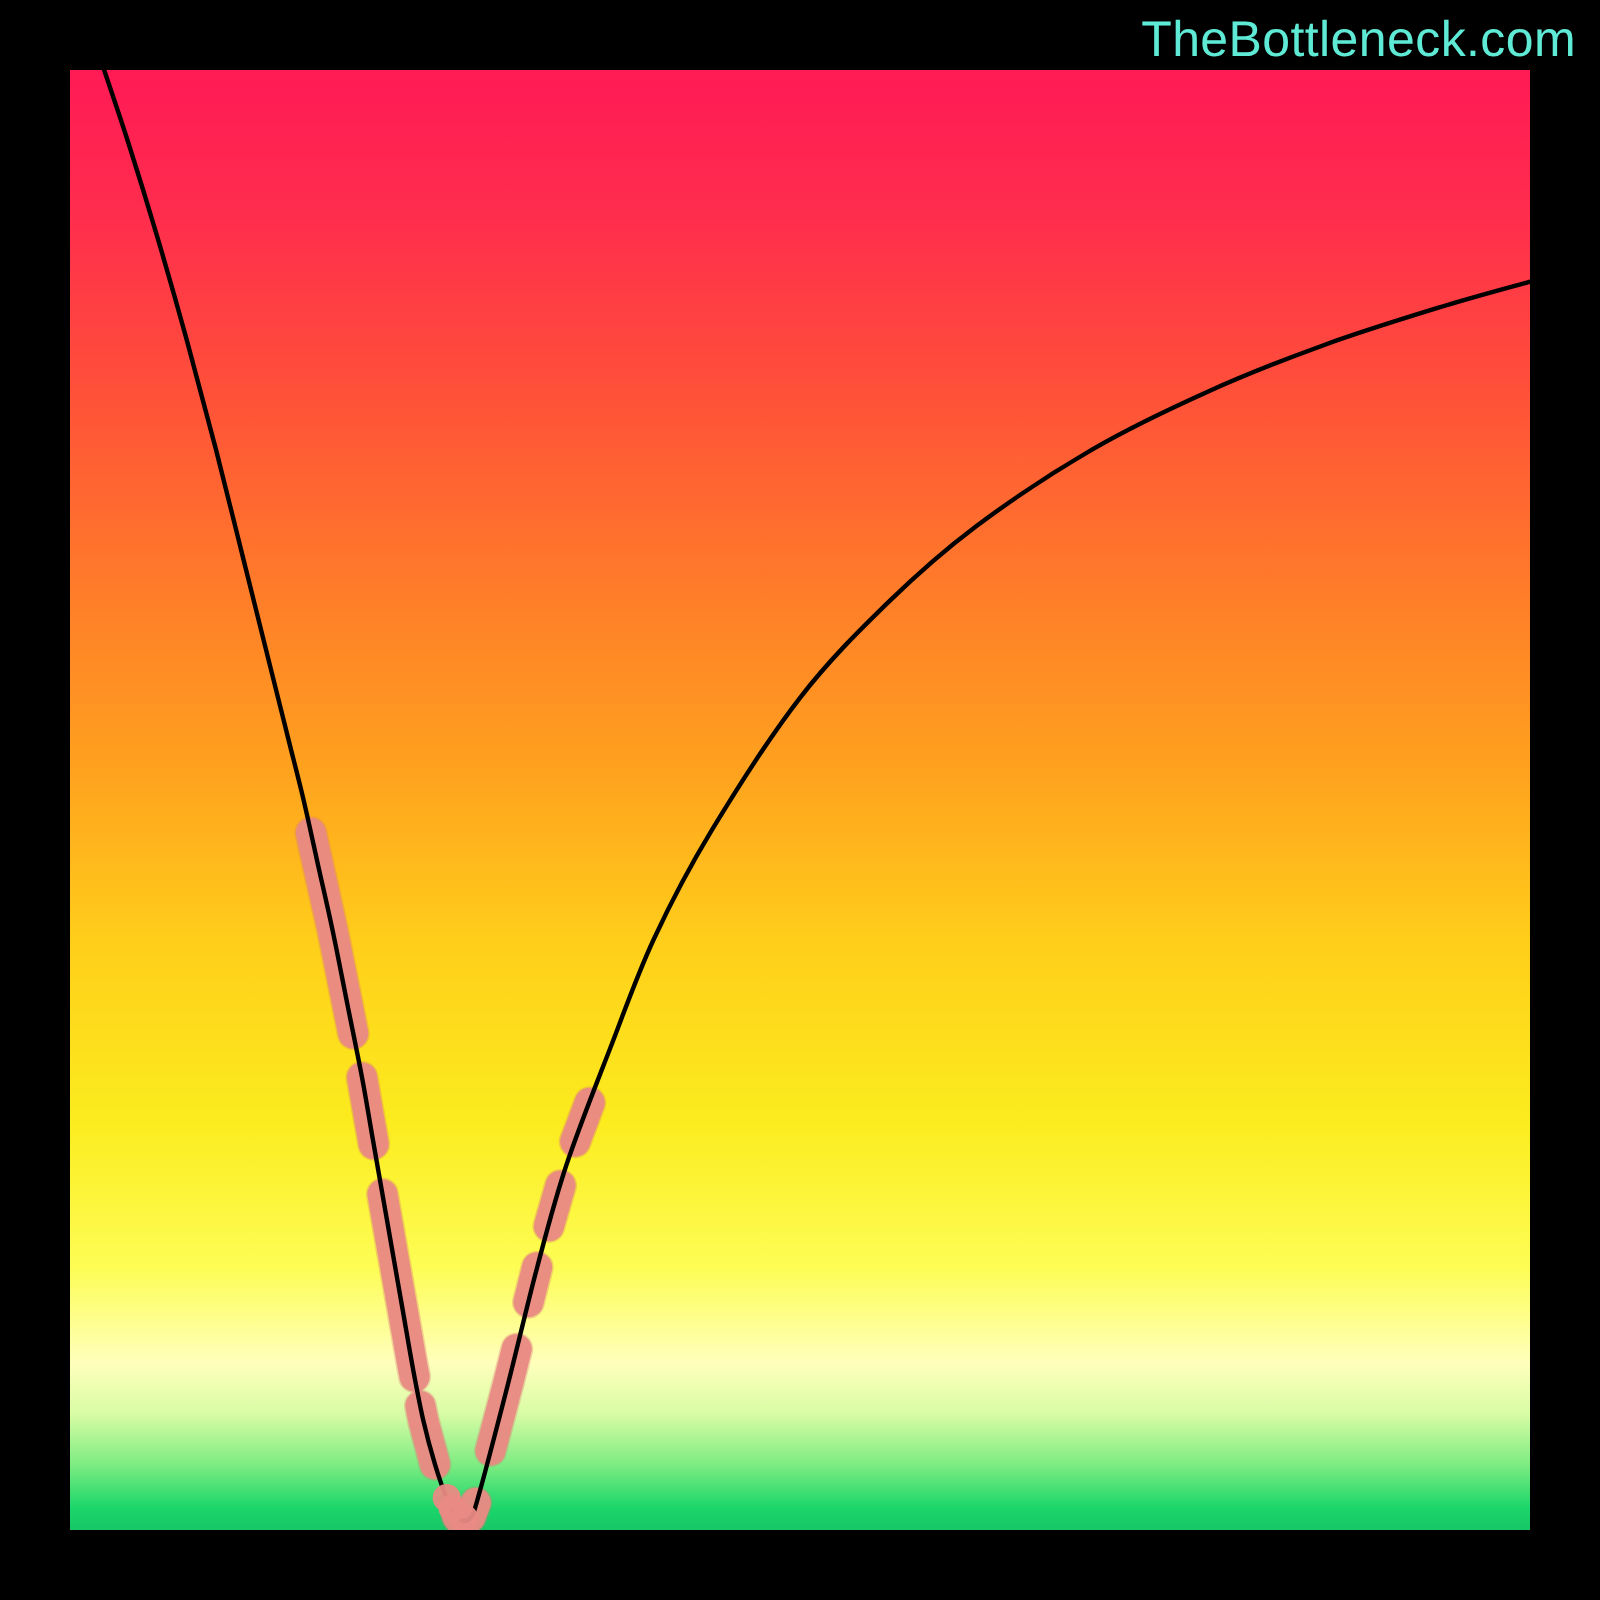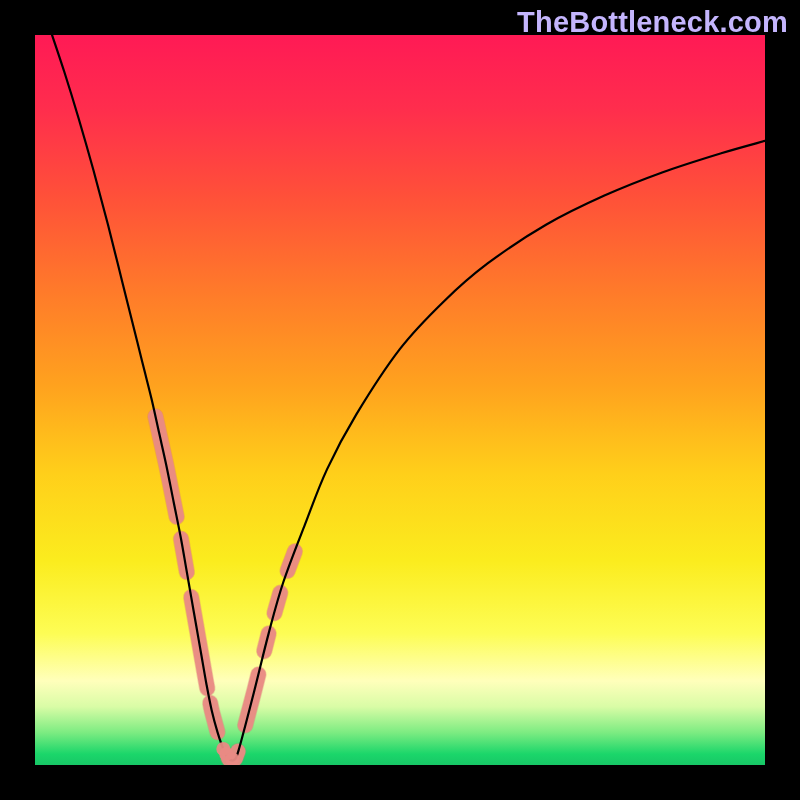--- a/index.html
+++ b/index.html
@@ -21,23 +21,23 @@
     left: 35px;
     top: 35px;
     width: 730px;
     height: 730px;
     overflow: hidden;
   }
   .watermark {
     position: absolute;
     top: 6px;
     right: 12px;
-    color: #c4b5fd;
-    font-size: 29px;
-    font-weight: 700;
+    color: #5eead4;
+    font-size: 25px;
+    font-weight: 400;
     letter-spacing: 0.2px;
     user-select: none;
   }
   svg { display:block; }
 </style>
 </head>
 <body>
 
 <div class="frame">
   <div class="watermark">TheBottleneck.com</div>

